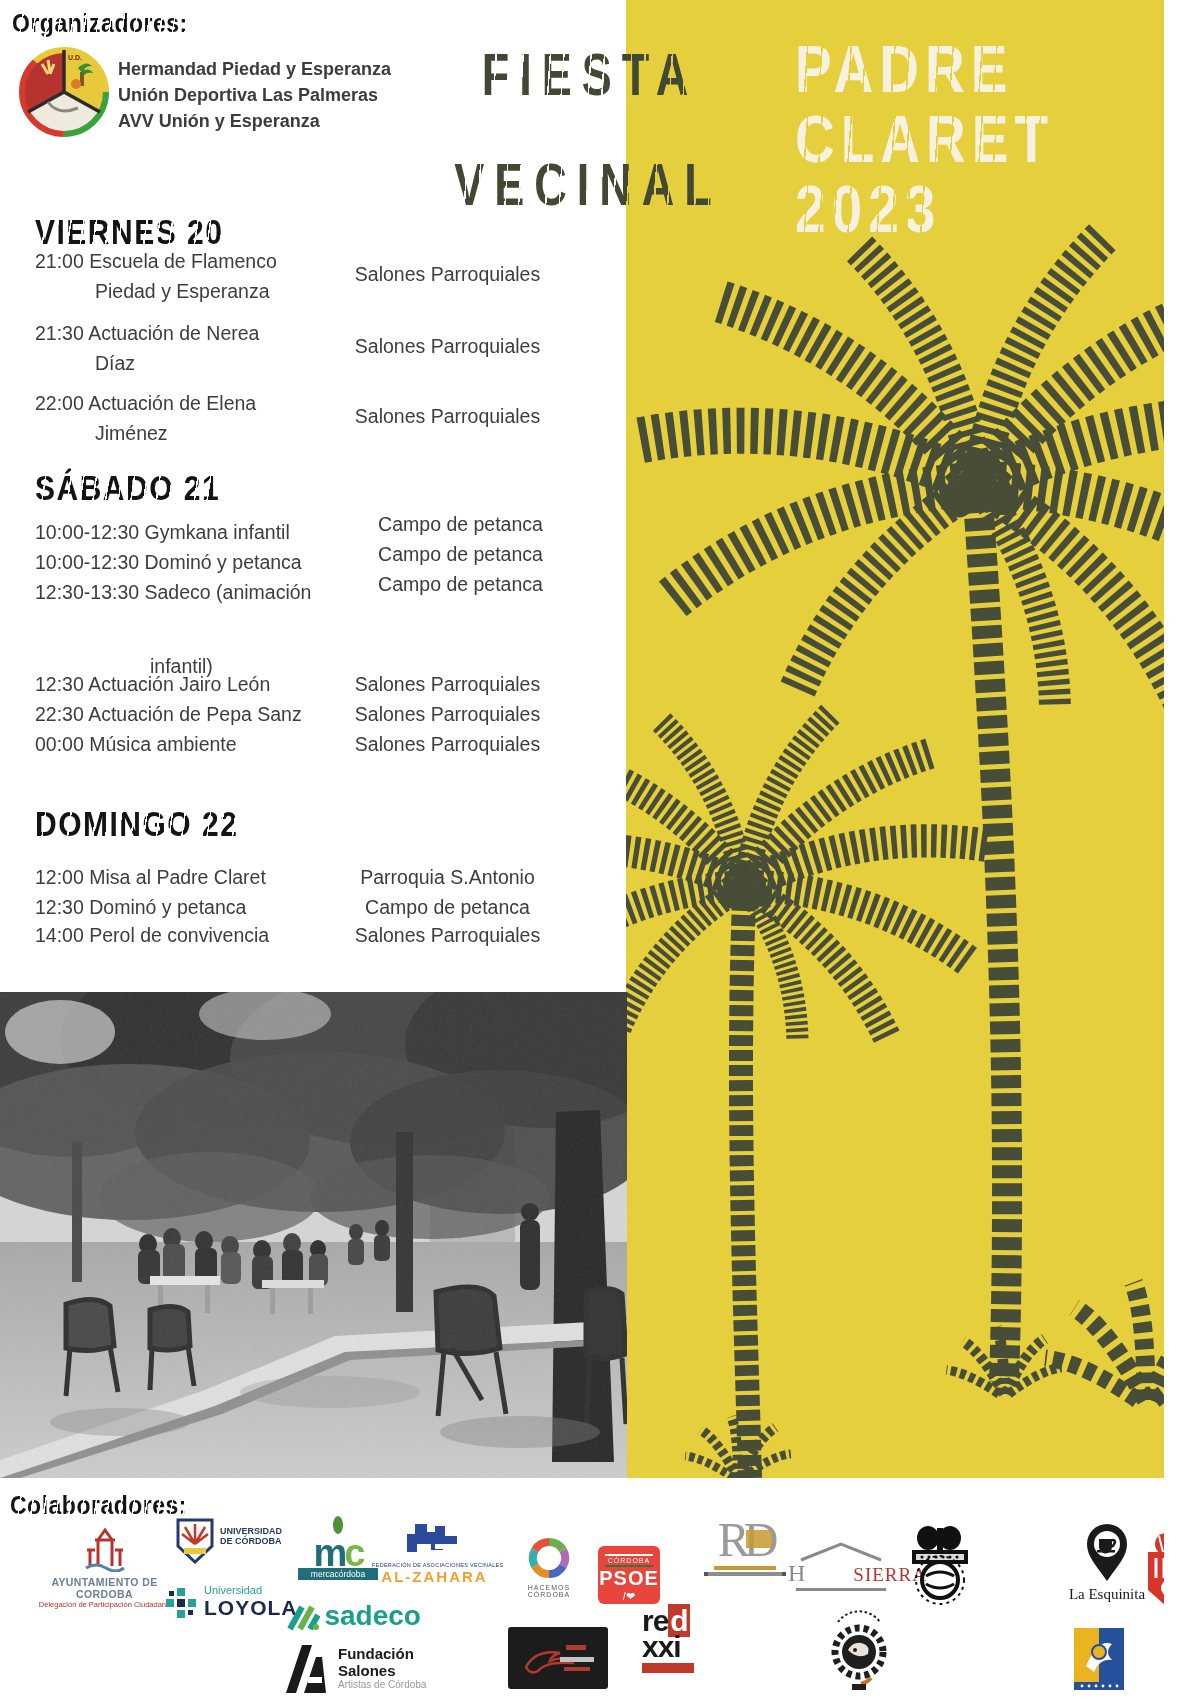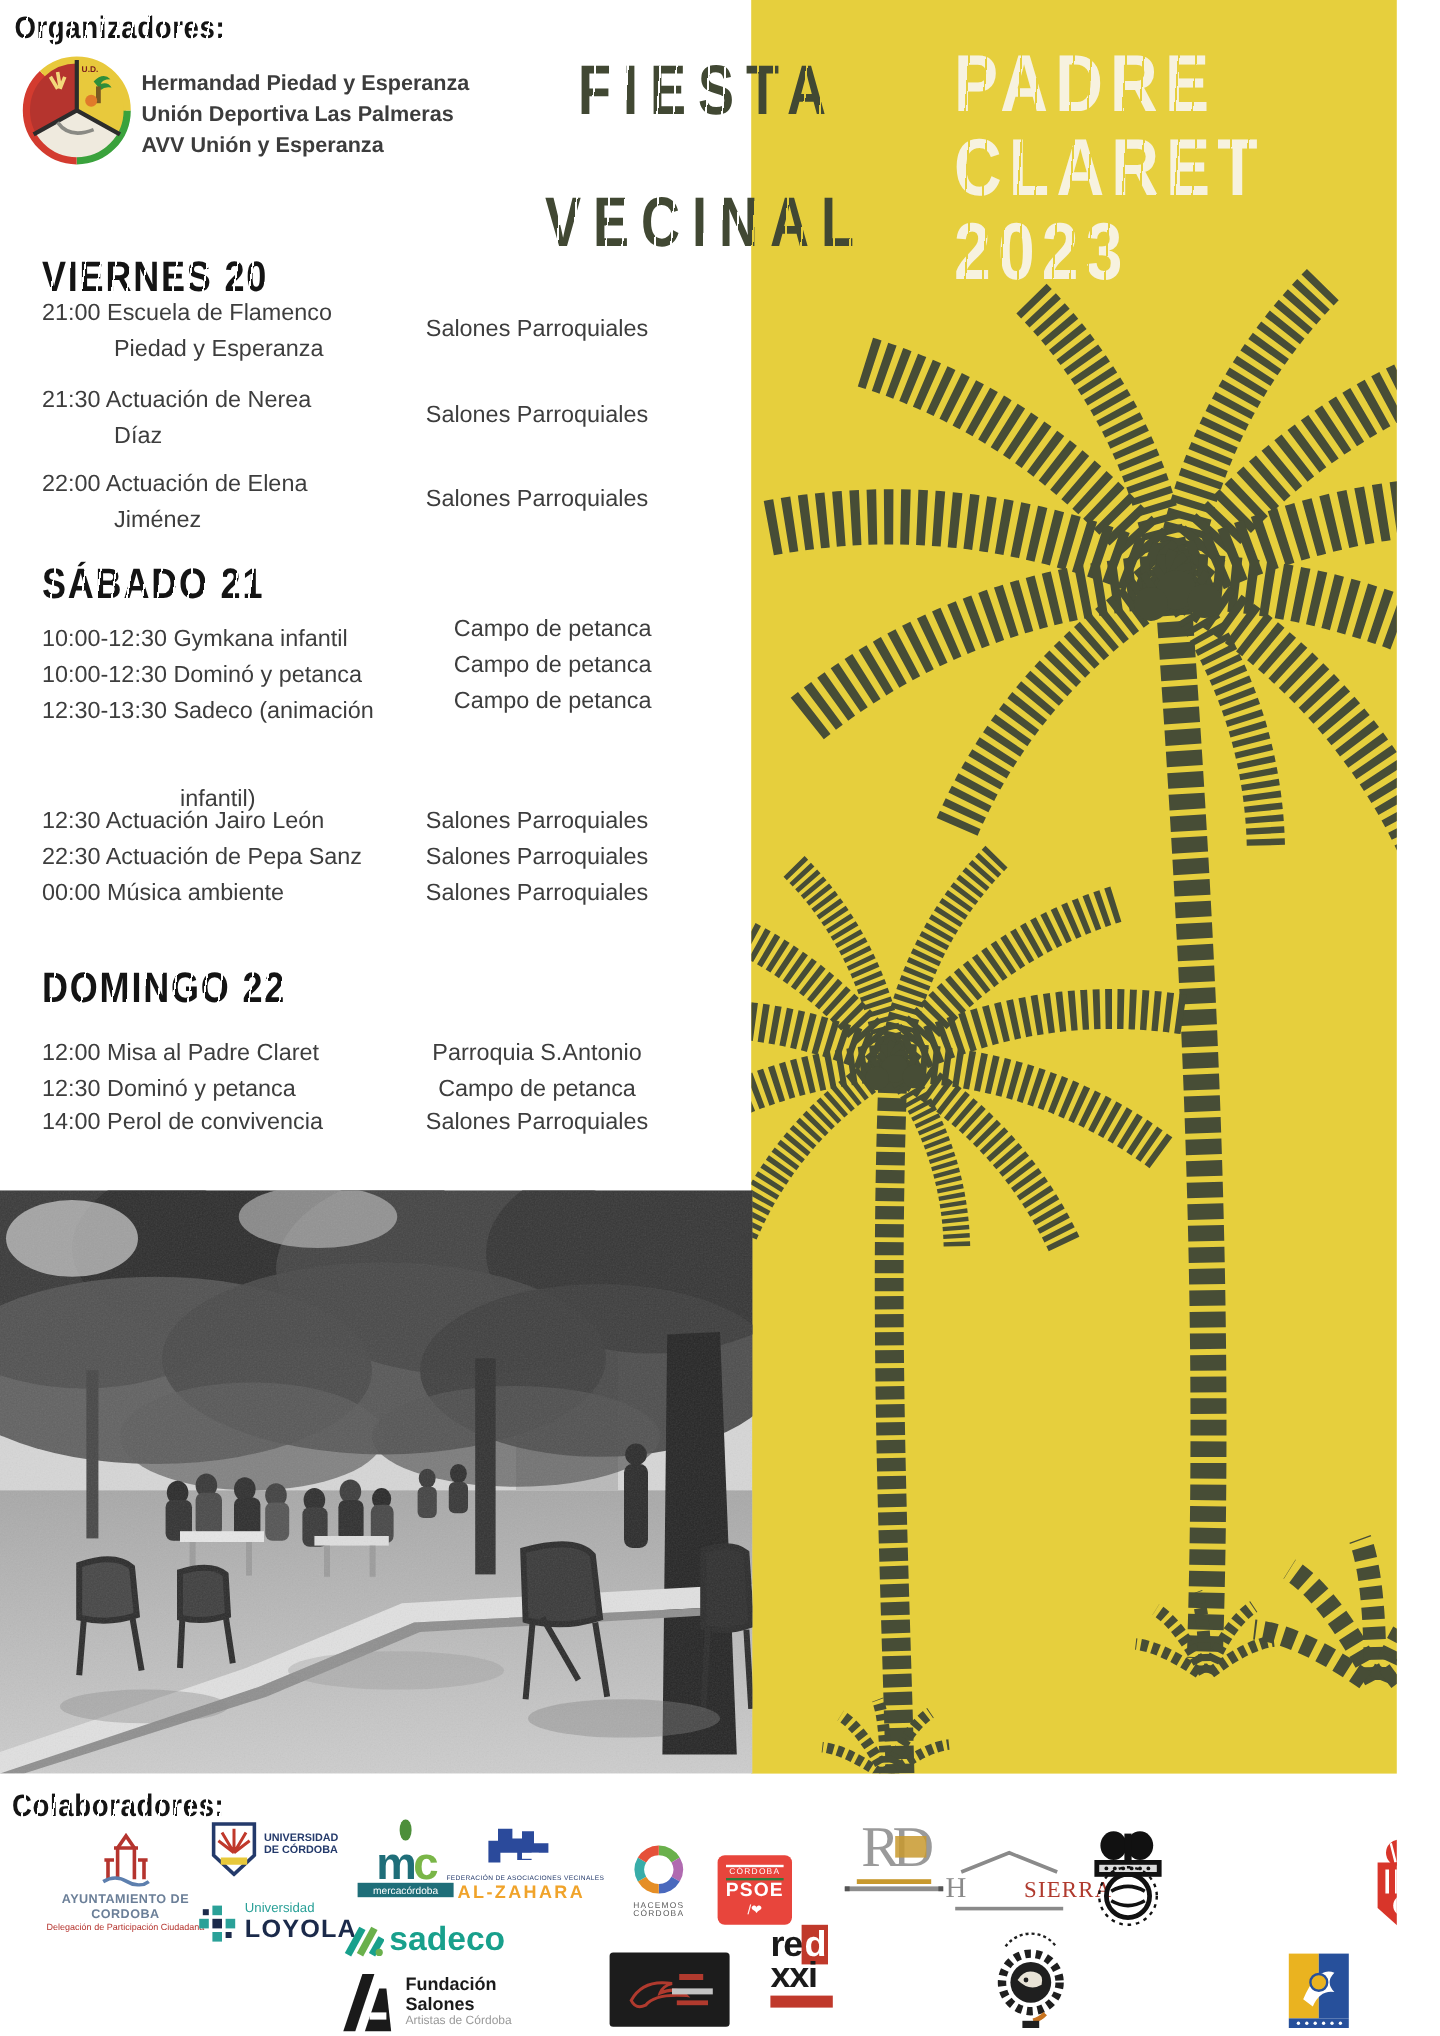--- a/index.html
+++ b/index.html
@@ -291,21 +291,21 @@
         <path d="M8 30 A16 16 0 0 1 8 14" stroke="#38ada9"></path>
         <path d="M8 14 A16 16 0 0 1 22 6" stroke="#e55039"></path>
       </g>
     </svg>
     <div style="font-size:7px;color:#5a5a5a;letter-spacing:1px;">HACEMOS</div>
     <div style="font-size:7px;color:#5a5a5a;letter-spacing:1px;">CÓRDOBA</div>
   </div>
 
   <div class="logo" style="left:598px;top:1546px;width:62px;height:58px;background:#e8453c;border-radius:6px;text-align:center;color:#fff;">
     <div style="font-size:7px;margin-top:8px;letter-spacing:1px;border-top:2px solid #fff;border-bottom:2px solid #2f7a3a;display:inline-block;padding:1px 3px;">CÓRDOBA</div>
-    <div style="font-size:16px;font-weight:bold;letter-spacing:1px;">PSOE</div>
+    <div style="font-size:20px;font-weight:bold;letter-spacing:1px;">PSOE</div>
     <div style="font-size:11px;">/❤</div>
   </div>
 
   <div class="logo" style="left:700px;top:1516px;width:90px;text-align:center;">
     <div style="font-family:'Liberation Serif',serif;font-size:48px;line-height:48px;color:#9a9a9a;letter-spacing:-6px;position:relative;">RD</div>
     <div style="width:26px;height:18px;background:#c8992e;margin:-34px auto 18px 46px;opacity:.85;"></div>
     <div style="width:62px;height:4px;background:#c8992e;margin:2px auto;"></div>
     <div style="width:74px;height:4px;background:#8d8d8d;margin:2px auto;border-left:4px solid #555;border-right:4px solid #555;"></div>
   </div>
 
@@ -333,20 +333,30 @@
           <circle cx="37" cy="33" r="1.6"></circle>
           <circle cx="44" cy="33" r="1.6"></circle>
           <circle cx="51" cy="33" r="1.6"></circle>
         </g>
       <circle cx="34" cy="56" r="18" fill="none" stroke="#111" stroke-width="4"></circle>
       <path d="M20 52 q14 -8 28 0 M20 60 q14 8 28 0" stroke="#111" stroke-width="3" fill="none"></path>
       <circle cx="34" cy="56" r="24" fill="none" stroke="#111" stroke-width="2" stroke-dasharray="3 4"></circle>
     </svg>
   </div>
 
+  <div class="logo" style="left:1052px;top:1524px;width:110px;text-align:center;">
+    <svg width="44" height="58" viewBox="0 0 44 58">
+      <path d="M22 57 C10 40 2 32 2 20 A20 20 0 0 1 42 20 C42 32 34 40 22 57 Z" fill="#1a1a1a"></path>
+      <circle cx="22" cy="20" r="13" fill="#fff"></circle>
+      <path d="M14 15 h13 v8 a6 6 0 0 1 -13 0 Z" fill="#1a1a1a"></path>
+      <path d="M27 16 q6 0 0 7" stroke="#1a1a1a" stroke-width="2.5" fill="none"></path>
+      <rect x="12" y="26" width="18" height="2.5" fill="#1a1a1a"></rect>
+    </svg>
+    <div style="font-size:15px;font-family:'Liberation Serif',serif;color:#1a1a1a;">La Esquinita</div>
+  </div>
 
   <div class="logo" style="left:1140px;top:1532px;">
     <svg width="52" height="76" viewBox="0 0 52 76">
       <circle cx="26" cy="12" r="11" fill="#d8352a"></circle>
       <g stroke="#fff" stroke-width="2">
           <path d="M19 4 l4 16 M26 2 l0 18 M33 4 l-4 16"></path>
         </g>
       <path d="M8 20 H44 V58 L26 74 L8 58 Z" fill="#d8352a"></path>
       <g stroke="#fff" stroke-width="3">
           <path d="M16 26 v20 M24 26 v20 M32 26 v20"></path>

